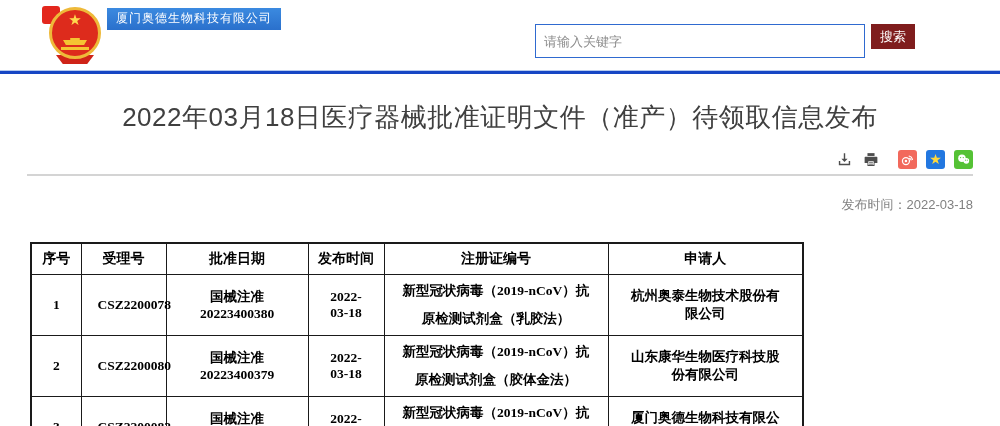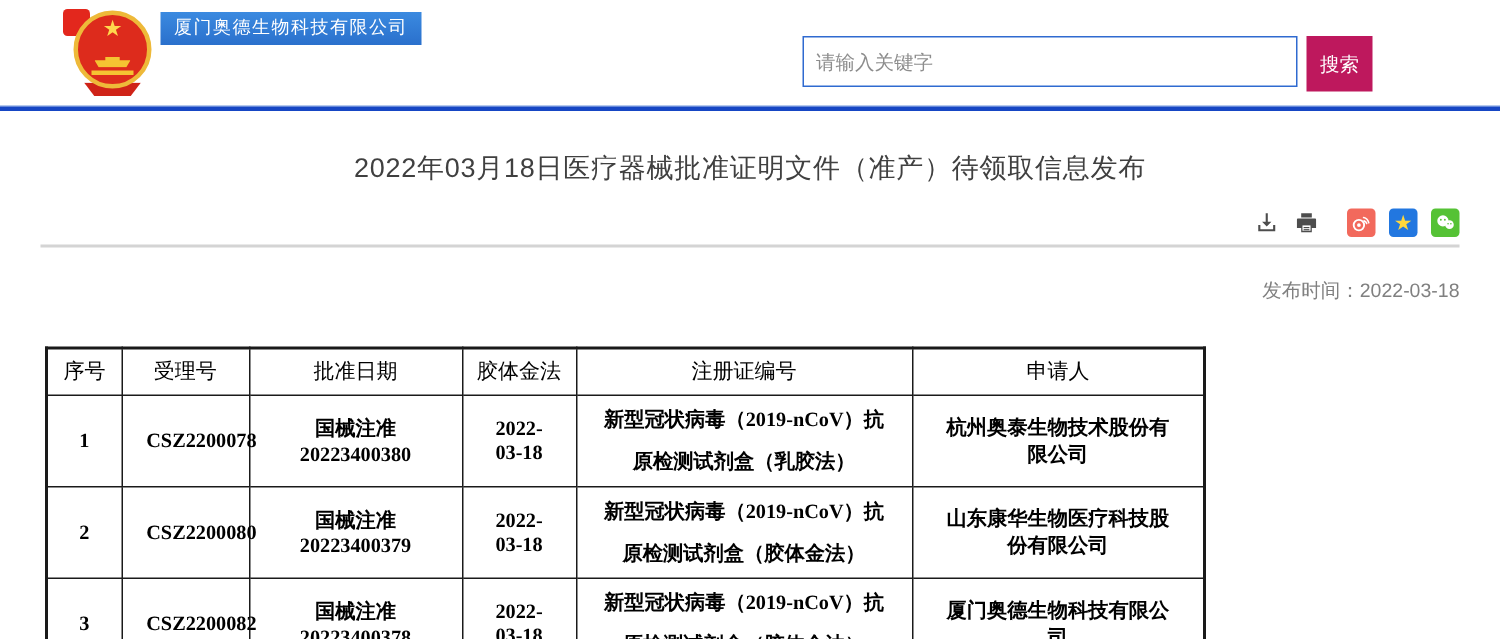--- a/index.html
+++ b/index.html
@@ -18,45 +18,45 @@
 
   .brand { position:absolute; left:107px; top:8px; }
   .brand-banner { display:inline-block; background:linear-gradient(#3b8ae0,#2a70cc); color:#fff; font-size:12px; padding:2px 9px 3px; letter-spacing:1px; }
   .brand-title { margin-top:2px; font-size:27px; font-weight:bold; letter-spacing:1px; white-space:nowrap; }
   .brand-title .blue { color:#1e5fc9; }
   .brand-title .orange { color:#f99a1f; }
 
   .search-box { position:absolute; left:535px; top:24px; width:380px; height:25px; }
   .search-input { position:absolute; left:0; top:0; width:330px; height:25px; border:1px solid #2f6ad0; padding:16px 8px; font-size:13px; color:#333; outline:none; font-family:inherit; }
   .search-input::placeholder { color:#8d8d8d; }
-  .search-btn { position:absolute; left:336px; top:0; width:44px; height:37px; background:#be185d; color:#fff; border:none; font-size:13px; cursor:pointer; font-family:Liberation Mono, monospace; }
+  .search-btn { position:absolute; left:336px; top:0; width:44px; height:25px; background:#7f1d1d; color:#fff; border:none; font-size:13px; cursor:pointer; font-family:Liberation Mono, monospace; }
 
   .top-divider { width:1000px; height:4px; border-top:1px solid #b5c9ee; background:#1646c4; }
 
   
   .container { width:946px; margin:0 auto; }
-  .page-title { text-align:center; padding-top:26px; font-size:18px; font-weight:500; color:#404040; letter-spacing:0.5px; }
+  .page-title { text-align:center; padding-top:26px; font-size:26px; font-weight:500; color:#404040; letter-spacing:0.5px; }
 
   .toolbar { display:flex; justify-content:flex-end; align-items:center; margin-top:14px; height:20px; }
   .tool-icon { margin-left:9px; cursor:pointer; display:flex; align-items:center; }
   .tool-icon.gap { margin-left:18px; }
   .badge { width:19px; height:19px; border-radius:3px; display:flex; align-items:center; justify-content:center; }
   .badge.weibo { background:#f2695c; }
   .badge.qzone { background:#2277e0; color:#ffd83d; font-size:14px; line-height:14px; }
   .badge.wechat { background:#55c235; }
 
   .gray-rule { border:none; border-top:2px solid #d4d4d4; margin-top:5px; }
   .publish-line { text-align:right; margin-top:20px; font-size:13px; color:#808080; }
 
   
   table.approval { border-collapse:collapse; margin:28px 0 0 3px; table-layout:fixed; width:772px;
                    font-family:"Liberation Serif","DejaVu Serif",serif; }
   table.approval th, table.approval td { border:1px solid #1a1a1a; text-align:center; vertical-align:middle; color:#000; }
   table.approval { border:2px solid #1a1a1a; }
-  table.approval th { height:31px; font-size:14px; font-weight:normal; }
+  table.approval th { height:31px; font-size:14px; font-weight:bold; }
   table.approval td { height:57px; font-size:13.5px; padding:2px 16px;font-weight:bold; }
   table.approval td.product { line-height:28px; }
 </style>
 </head>
 <body>
 
 <div class="header">
   <div class="logo-wrap">
     <div class="logo-tab"></div>
     <div class="logo-ribbon"></div>
@@ -130,21 +130,21 @@
         <col style="width: 142px;">
         <col style="width: 76px;">
         <col style="width: 224px;">
         <col style="width: 195px;">
       </colgroup>
     <thead>
         <tr id="table-head">
           <th>序号</th>
           <th>受理号</th>
           <th>批准日期</th>
-          <th>胶体金法</th>
+          <th>发布时间</th>
           <th>注册证编号</th>
           <th>申请人</th>
         </tr>
       </thead>
     <tbody id="table-body">
         <tr>
           <td>1</td>
           <td>CSZ2200078</td>
           <td>国械注准20223400380</td>
           <td>2022-03-18</td>

